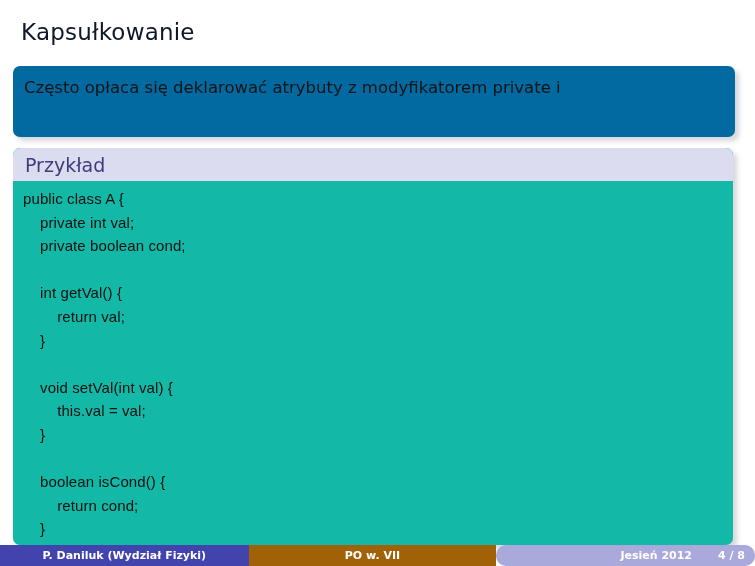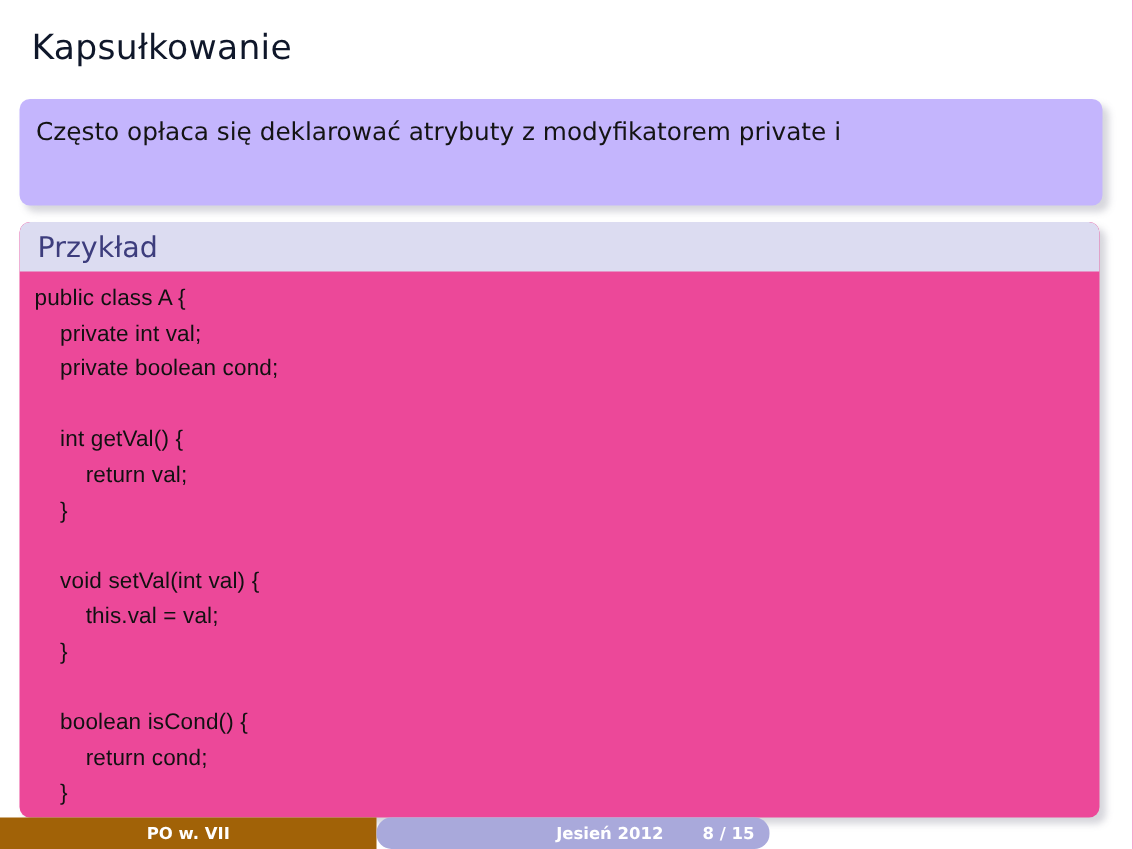--- a/index.html
+++ b/index.html
@@ -36,38 +36,38 @@
     border-radius: 7px;
     box-shadow: 4px 4px 5px rgba(120,120,140,0.30);
   }
 
   
   .block-text {
     left: 13px;
     top: 66px;
     width: 722px;
     min-height: 71px;
-    background: #c4b5fd;
+    background: #0369a1;
     padding: 9px 14px 10px 11px;
   }
   .block-text .line {
     font-size: 16.5px;
     line-height: 26px;
     color: #141414;
     font-family: "DejaVu Sans", sans-serif;
     white-space: nowrap;
   }
 
   
   .block-example {
     left: 13px;
     top: 148px;
     width: 720px;
     height: 397px;
-    background: #ec4899;
+    background: #14b8a6;
     overflow: hidden;
   }
   .block-example .block-head {
     background: #dcdcf1;
     padding: 5px 0 4px 12px;
     border-radius: 7px 7px 0 0;
   }
   .block-example .block-head-title {
     font-size: 19px;
     line-height: 24px;
@@ -155,18 +155,19 @@
     }
 
     boolean isCond() {
         return cond;
     }
 }</pre>
   </div>
 </div>
 
 <div class="footer">
+  <div class="footer-seg seg-author">P. Daniluk  (Wydział Fizyki)</div>
   <div class="footer-seg seg-course">PO w. VII</div>
   <div class="footer-seg seg-meta">
     <span>Jesień 2012</span>
-    <span>8 / 15</span>
+    <span>4 / 8</span>
   </div>
 </div>
 
 </body></html>

